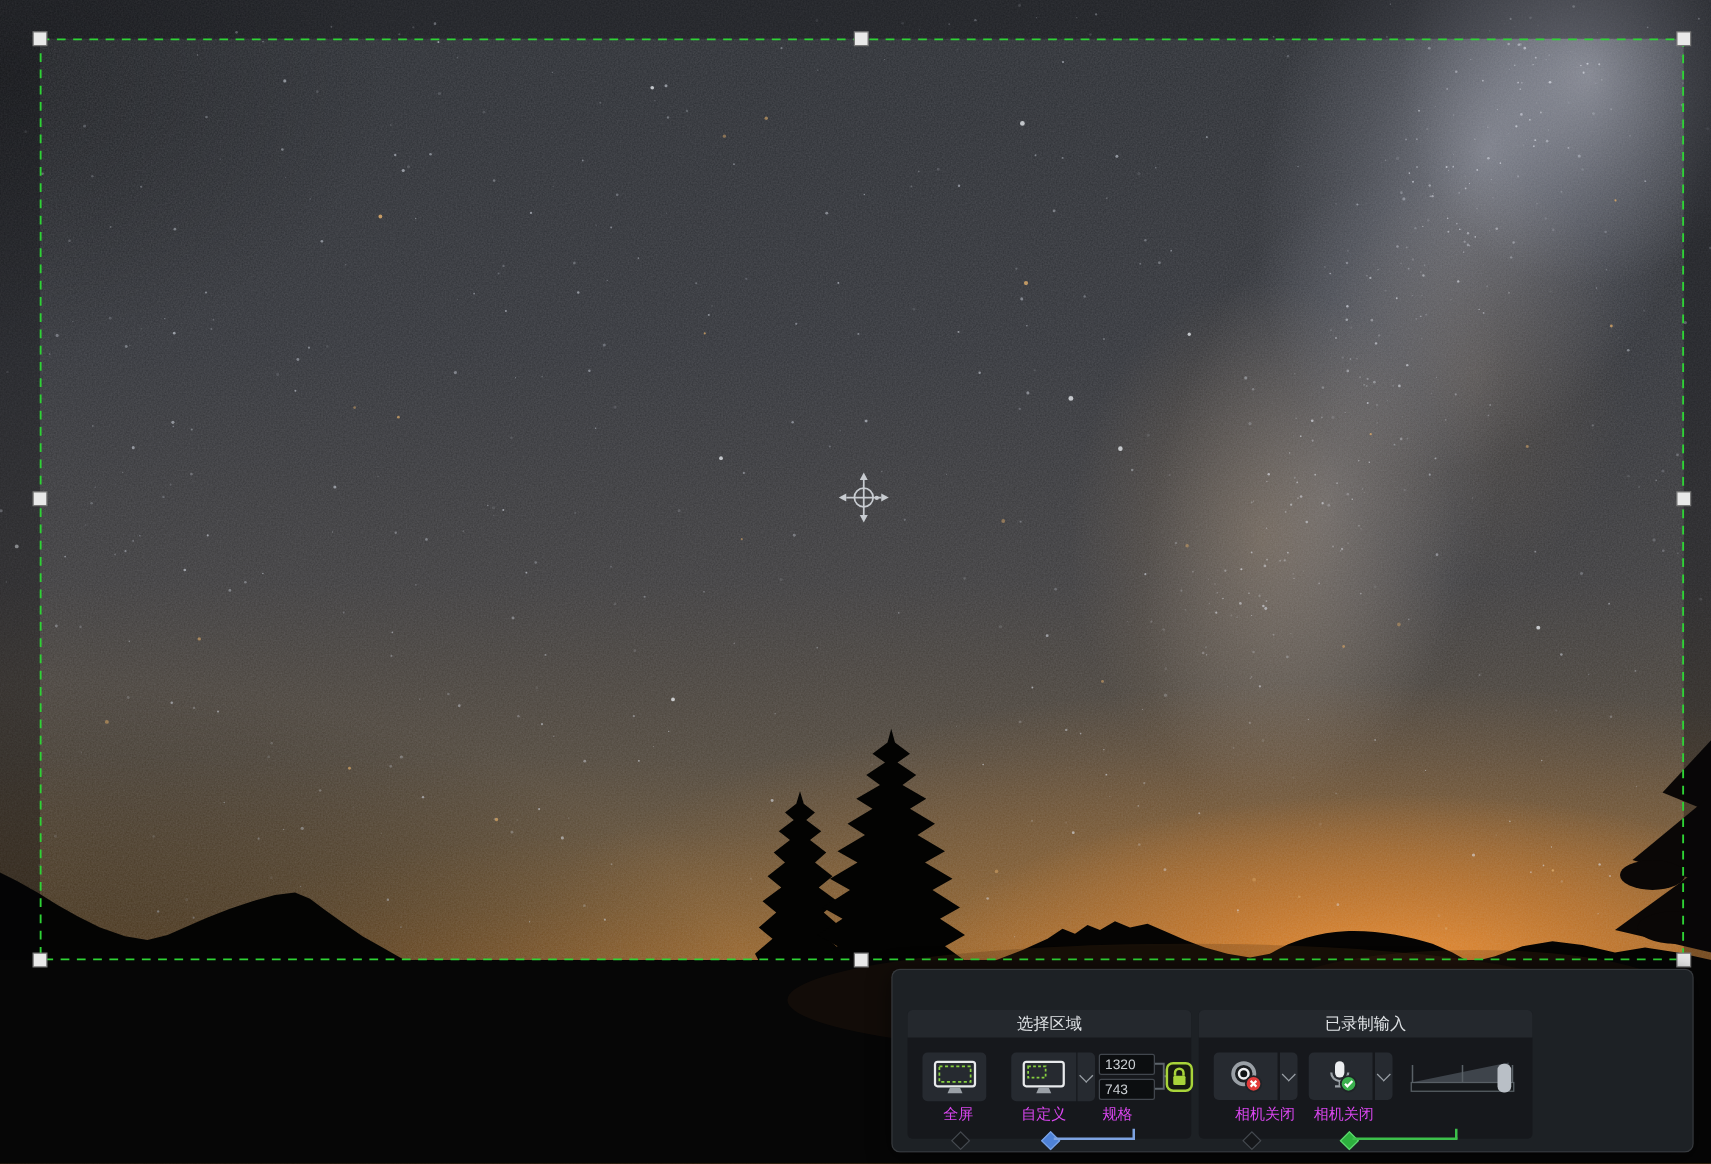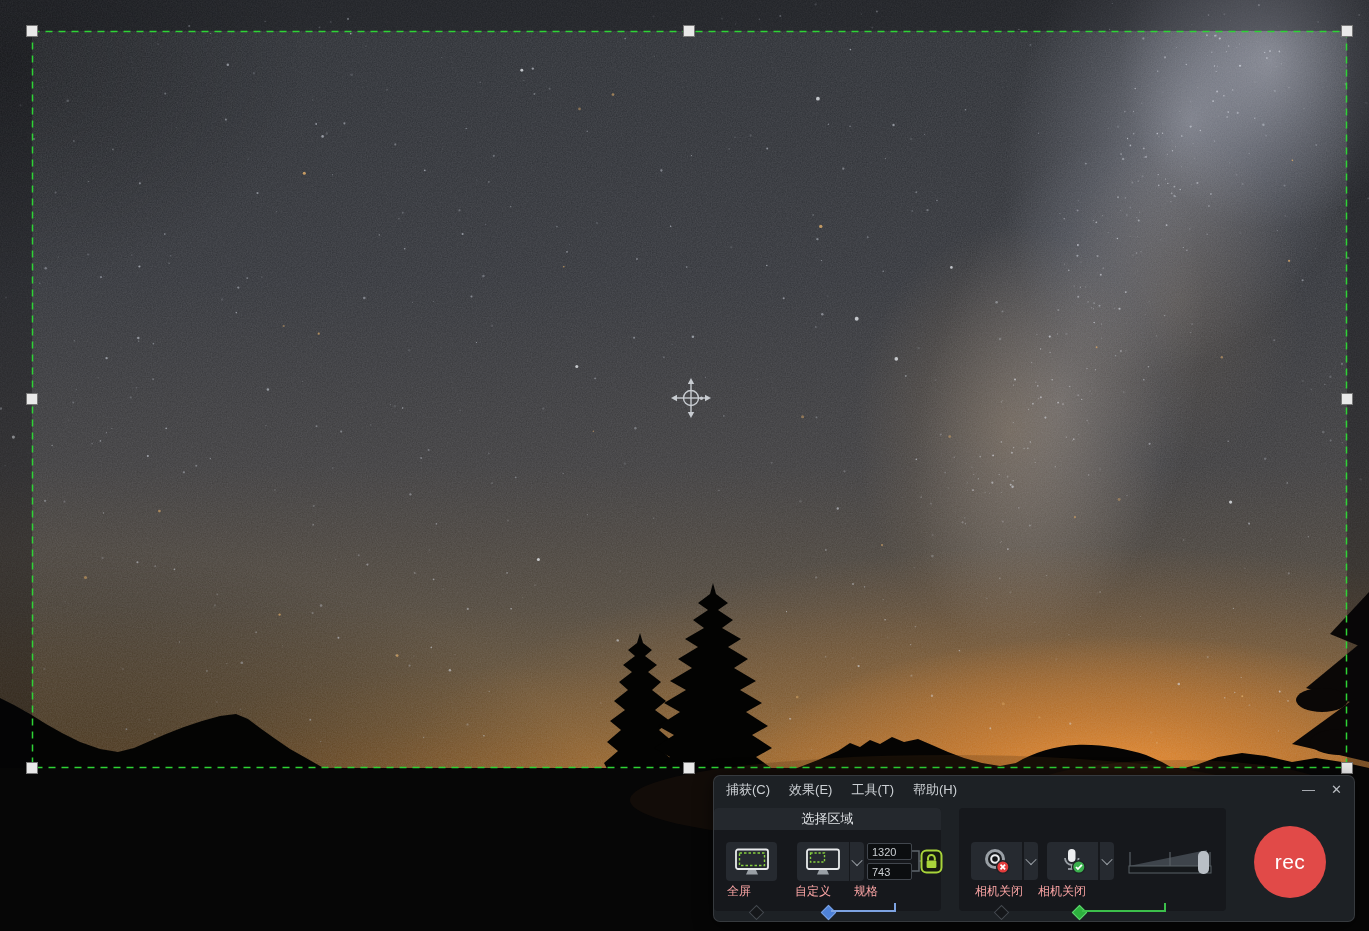--- a/index.html
+++ b/index.html
@@ -15,30 +15,30 @@
   .menubar{position:absolute;left:0;top:0;right:0;height:27px;display:flex;
            align-items:center;padding:0 12px;gap:19px;font-size:13px;color:#ccd0d4;}
   .menu-item{cursor:default;white-space:nowrap;}
   .win-controls{margin-left:auto;display:flex;gap:16px;align-items:center;
                 color:#b9bdc2;font-size:13px;}
   .section{position:absolute;top:32px;height:103px;background:#16181c;
            border-radius:4px;}
   .section-header{height:22px;background:#24282d;border-radius:4px 4px 0 0;
                   display:flex;align-items:center;justify-content:center;
                   font-size:13px;color:#e0e3e6;}
-  .sec1{left:0;width:227px;}
+  .sec1{left:12px;width:227px;}
   .sec2{left:245px;width:267px;}
   .tile{position:absolute;background:#262a30;border-radius:4px;display:flex;
         align-items:center;justify-content:center;cursor:pointer;}
   .chev-tile{position:absolute;background:#262a30;border-radius:0 4px 4px 0;
              display:flex;align-items:center;justify-content:center;cursor:pointer;}
   .chev-glyph{width:7px;height:7px;border-right:1.6px solid #9aa0a6;
               border-bottom:1.6px solid #9aa0a6;transform:rotate(45deg) translate(-1px,-1px);}
-  .caption{position:absolute;top:75px;height:16px;font-size:12px;color:#fca5a5;
-           text-align:left;white-space:nowrap;font-family:Liberation Mono, monospace;}
+  .caption{position:absolute;top:75px;height:16px;font-size:12px;color:#d946ef;
+           text-align:center;white-space:nowrap;font-family:Liberation Mono, monospace;}
   .dim-input{position:absolute;width:45px;height:17px;background:#0c0e10;
              border:1px solid #41464d;border-radius:2px;color:#ccd0d4;
              font-size:11px;padding:0 4px;box-sizing:border-box;
              font-family:"Liberation Sans","DejaVu Sans",sans-serif;}
   .diamond{position:absolute;width:9px;height:9px;transform:rotate(45deg);cursor:pointer;}
   .diamond.dark{background:#15171a;border:1px solid #43484e;}
   .diamond.blue{background:#4e82d8;border:1px solid #7aa2e4;}
   .diamond.green{background:#2db13e;border:1px solid #5ed66f;}
   .ind-line{position:absolute;height:2px;}
   .ind-tick{position:absolute;width:2px;height:8px;}
@@ -865,30 +865,20 @@
       <path d="M0,-20 L-3.2,-14 L3.2,-14 Z"></path>
       <path d="M0,20 L-3.2,14 L3.2,14 Z"></path>
       <path d="M-20,0 L-14,-3.2 L-14,3.2 Z"></path>
       <path d="M20,0 L14,-3.2 L14,3.2 Z"></path>
     </g>
   </g>
 </svg>
 
 <div class="panel">
 
-  <div class="menubar">
-    <span class="menu-item">捕获(C)</span>
-    <span class="menu-item">效果(E)</span>
-    <span class="menu-item">工具(T)</span>
-    <span class="menu-item">帮助(H)</span>
-    <span class="win-controls">
-      <span>—</span>
-      <span>✕</span>
-    </span>
-  </div>
 
   <div class="section sec1">
     <div class="section-header">选择区域</div>
 
     <div class="tile" style="left:12px;top:34px;width:51px;height:39px;">
       <svg width="36" height="28" viewBox="0 0 36 28">
         <rect x="2" y="1.5" width="32" height="19.5" rx="2" fill="none" stroke="#e8eaec" stroke-width="1.8"></rect>
         <rect x="5.5" y="5" width="25" height="12.5" fill="none" stroke="#86cf3f" stroke-width="1.4" stroke-dasharray="2.5 2"></rect>
         <path d="M14,22 L22,22 L24,26.5 L12,26.5 Z" fill="#9aa0a6"></path>
       </svg>
@@ -922,20 +912,21 @@
     <div class="caption" style="left:81px;width:56px;">自定义</div>
     <div class="caption" style="left:140px;width:56px;">规格</div>
 
     <div class="diamond dark" style="left:36.5px;top:98.5px;"></div>
     <div class="diamond blue" style="left:108.5px;top:98.5px;"></div>
     <div class="ind-line" style="left:117px;top:102px;width:65px;background:#7da3e2;"></div>
     <div class="ind-tick" style="left:180px;top:95px;background:#7da3e2;"></div>
   </div>
 
   <div class="section sec2">
+    <div class="section-header">已录制输入</div>
 
     <div class="tile" style="left:12px;top:34px;width:51px;height:38px;border-radius:4px 0 0 4px;">
       <svg width="27" height="26" viewBox="0 0 27 26">
         <circle cx="12" cy="11" r="8.5" fill="#1a1d20" stroke="#9aa0a6" stroke-width="3"></circle>
         <circle cx="12" cy="11" r="3.8" fill="#121416" stroke="#eceef0" stroke-width="2"></circle>
         <g>
           <circle cx="19.8" cy="19" r="6.2" fill="#e23c3c" stroke="#1f2327" stroke-width="1.4"></circle>
           <path d="M17.5,16.7 L22.1,21.3 M22.1,16.7 L17.5,21.3" stroke="#ffffff" stroke-width="1.7"></path>
         </g>
       </svg>
@@ -973,14 +964,13 @@
 
     <div class="caption" style="left:16px;width:74px;">相机关闭</div>
     <div class="caption" style="left:79px;width:74px;">相机关闭</div>
 
     <div class="diamond dark" style="left:36.5px;top:98.5px;"></div>
     <div class="diamond green" style="left:114.5px;top:98.5px;"></div>
     <div class="ind-line" style="left:123px;top:102px;width:84px;background:#3cc04b;"></div>
     <div class="ind-tick" style="left:205px;top:95px;background:#3cc04b;"></div>
   </div>
 
-  <div class="rec-btn">rec</div>
 </div>
 
 </body></html>

